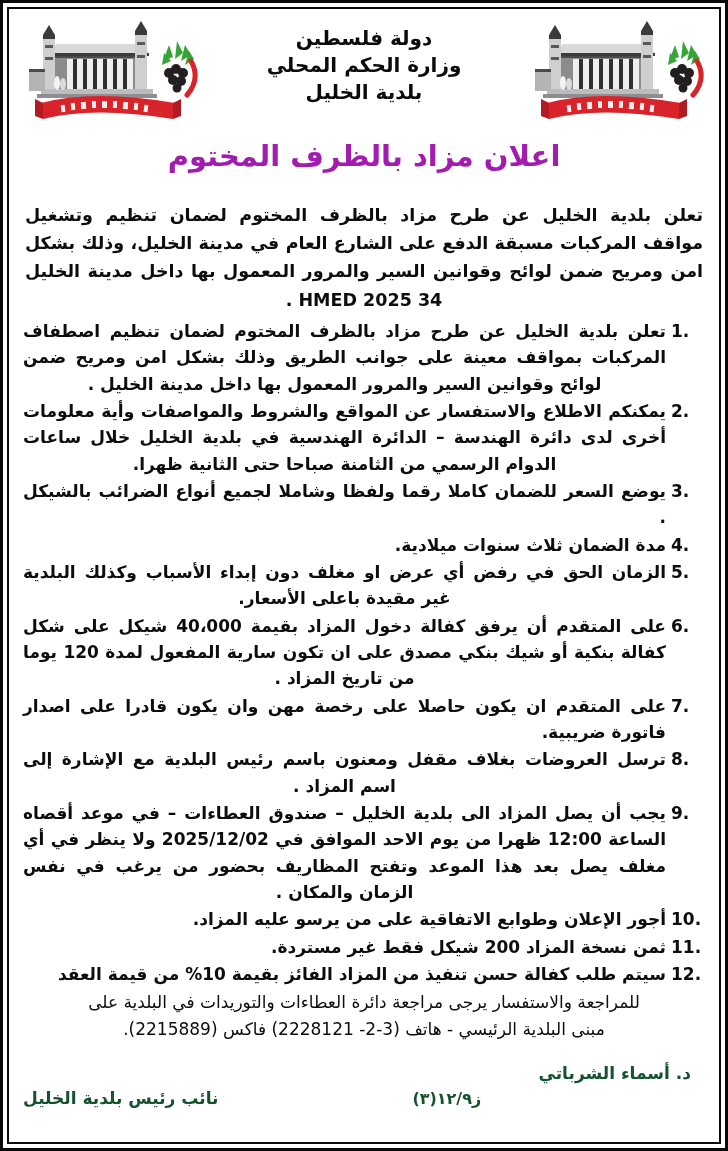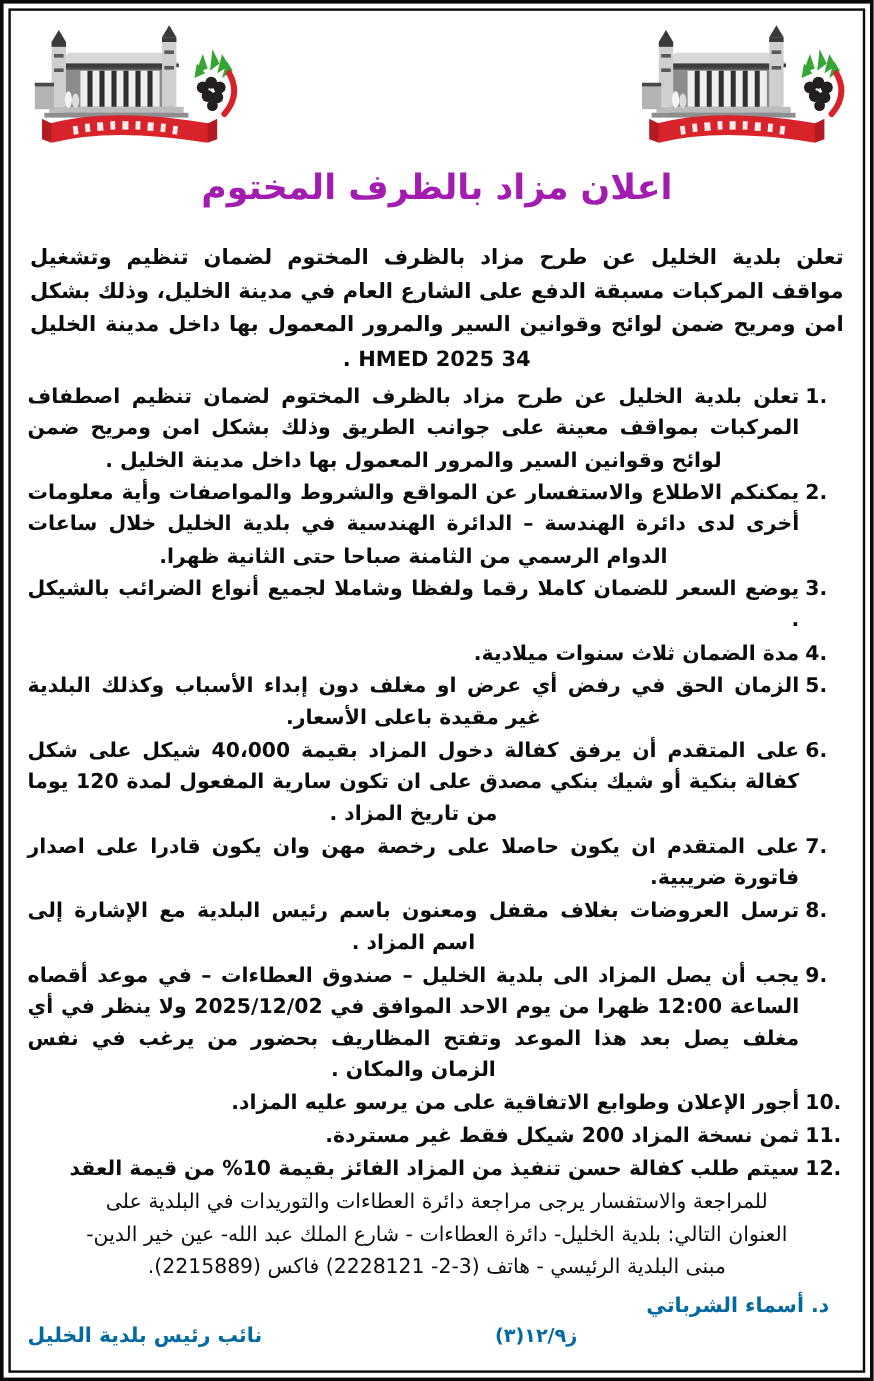--- a/index.html
+++ b/index.html
@@ -126,25 +126,25 @@
     font-weight: 400;
     line-height: 1.58;
     text-align: justify;
     text-align-last: center;
     color: #0d0d0d;
     margin-top: 1px;
   }
 
   
   .signature {
-    margin-top: 6px;
+    margin-top: 18px;
     font-size: 17px;
     font-weight: 700;
     line-height: 1.45;
-    color: #0369a1;
+    color: #14532d;
   }
   .sig-line { text-align: right; padding-right: 14px; }
   .sig-row {
     display: flex;
     flex-direction: row-reverse;
     align-items: baseline;
     justify-content: space-between;
   }
   .ref-code {
     direction: rtl;
@@ -242,20 +242,25 @@
               <rect x="79" y="84" width="5" height="7"></rect>
               <rect x="90" y="84" width="4" height="7" transform="rotate(2 92 87)"></rect>
               <rect x="100" y="85" width="5" height="7" transform="rotate(3 102 88)"></rect>
               <rect x="111" y="86" width="4" height="7" transform="rotate(5 113 89)"></rect>
               <rect x="121" y="88" width="4" height="7" transform="rotate(7 123 91)"></rect>
             </g>
           </g>
         </svg>
       </div>
 
+      <div class="masthead-titles">
+        <div>دولة فلسطين</div>
+        <div>وزارة الحكم المحلي</div>
+        <div>بلدية الخليل</div>
+      </div>
 
       <div class="logo">
         <svg viewBox="0 0 176 112" xmlns="http://www.w3.org/2000/svg" aria-hidden="true">
           <g>
             <rect x="30" y="36" width="92" height="44" fill="#8c8c8e"></rect>
             <rect x="30" y="36" width="92" height="5" fill="#4a4a4c"></rect>
             <polygon points="26,36 126,36 118,27 34,27" fill="#d9d9da"></polygon>
             <polygon points="26,36 126,36 126,39 26,39" fill="#3c3c3e"></polygon>
             <g fill="#efefef">
               <rect x="44" y="42" width="6" height="30"></rect>
@@ -375,21 +380,20 @@
         <span class="clause-text">ثمن نسخة المزاد 200 شيكل فقط غير مستردة.</span>
       </li>
       <li class="tight">
         <span class="clause-num">12.</span>
         <span class="clause-text">سيتم طلب كفالة حسن تنفيذ من المزاد الفائز بقيمة 10% من قيمة العقد</span>
       </li>
     </ol>
 
     <div class="closing">
       <div>للمراجعة والاستفسار يرجى مراجعة دائرة العطاءات والتوريدات في البلدية على</div>
-      <div>العنوان التالي: بلدية الخليل- دائرة العطاءات - شارع الملك عبد الله- عين خير الدين-</div>
       <div>مبنى البلدية الرئيسي - هاتف (3-2- 2228121) فاكس (2215889).</div>
     </div>
 
     <div class="signature">
       <div class="sig-line">د. أسماء الشرباتي</div>
       <div class="sig-row">
         <div class="sig-line">نائب رئيس بلدية الخليل</div>
         <div class="ref-code">ز١٢/٩(٣)</div>
       </div>
     </div>

